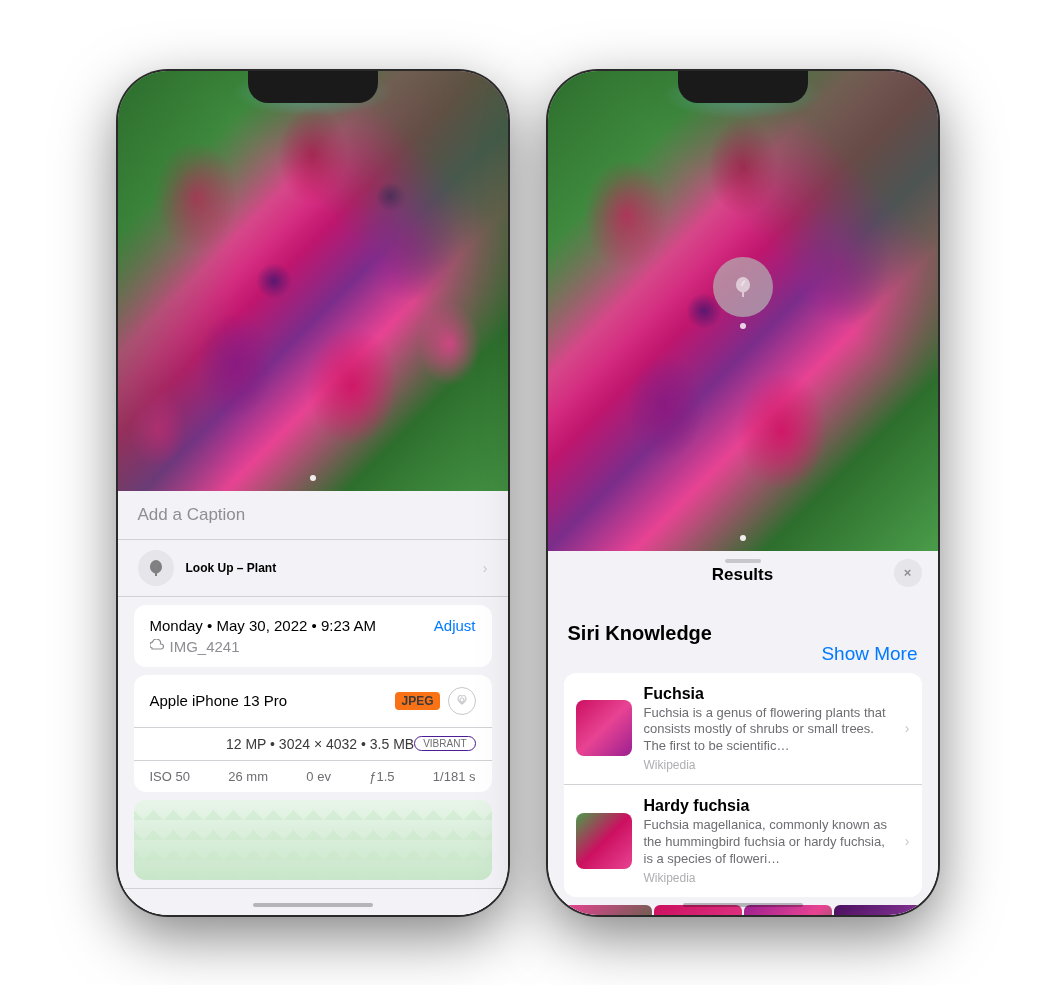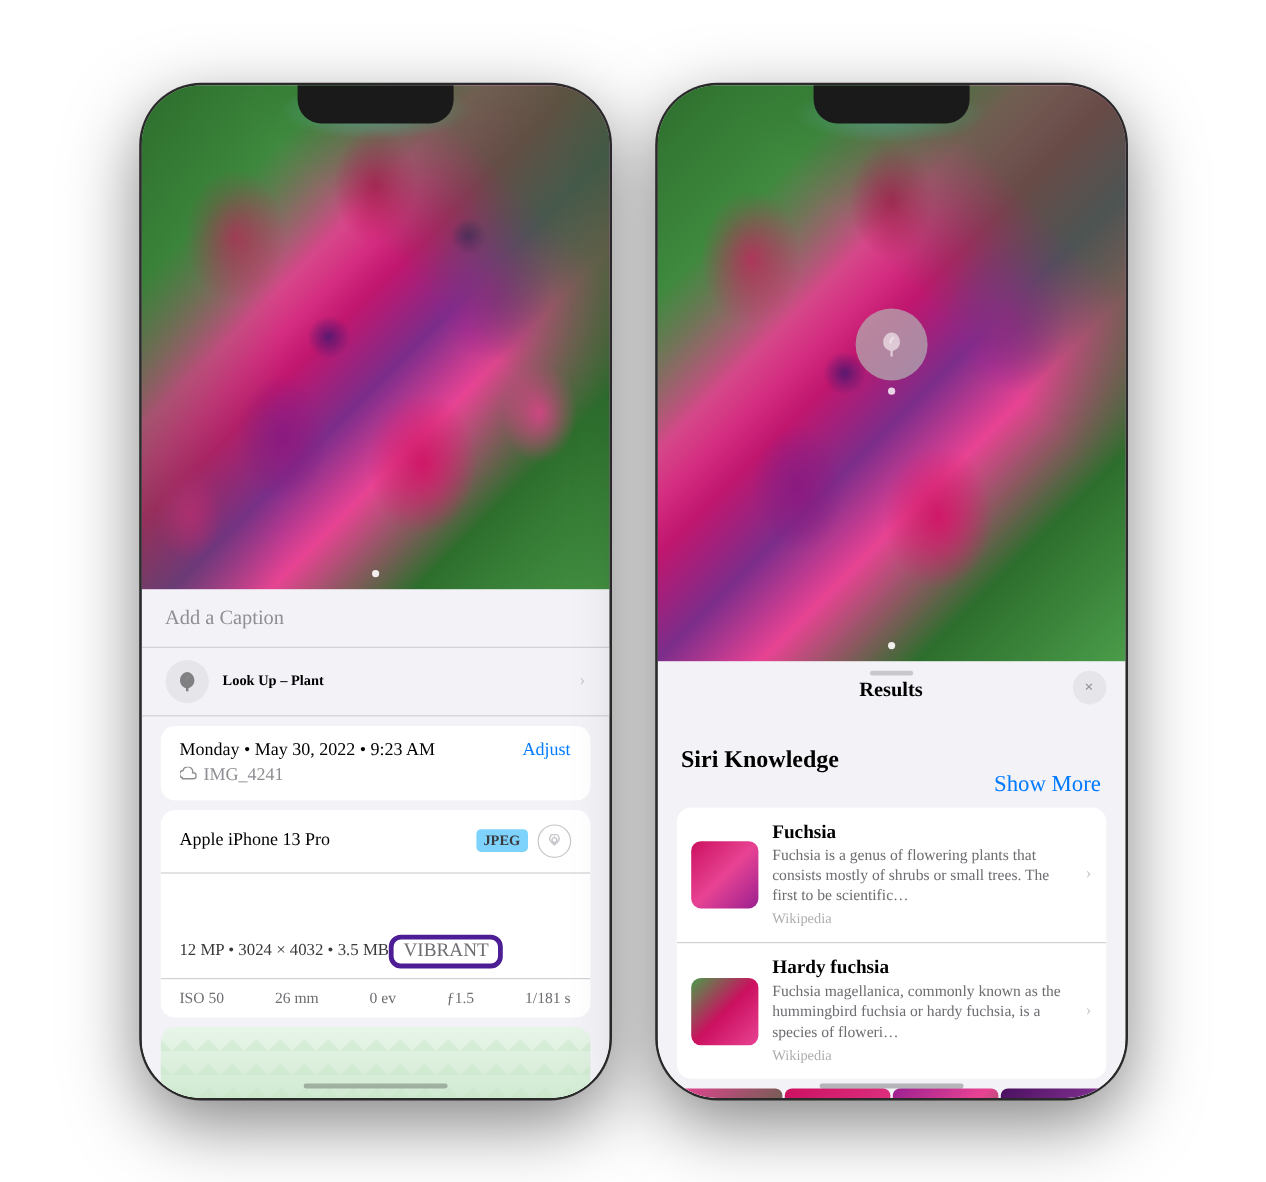--- a/index.html
+++ b/index.html
@@ -18,21 +18,20 @@
     .phone {
       width: 390px;
       height: 844px;
       background: #1a1a1a;
       border-radius: 50px;
       position: relative;
       box-shadow: 0 0 0 2px #2a2a2a, 0 20px 60px rgba(0,0,0,0.5);
       overflow: hidden;
       display: flex;
       flex-direction: column;
-      font-family: Liberation Serif, serif;
     }
 
     .phone-notch {
       position: absolute;
       top: 0;
       left: 50%;
       transform: translateX(-50%);
       width: 130px;
       height: 32px;
       background: #1a1a1a;
@@ -211,21 +210,21 @@
       font-weight: 400;
     }
 
     .camera-badges {
       display: flex;
       align-items: center;
       gap: 8px;
     }
 
     .badge {
-      background: #7dd3fc;
+      background: #f97316;
       border-radius: 4px;
       padding: 2px 6px;
       font-size: 12px;
       color: #3a3a3c;
       font-weight: 600;
     }
 
     .camera-icon-btn {
       width: 28px;
       height: 28px;
@@ -245,24 +244,23 @@
 
     .camera-details .line1 {
       font-size: 14px;
       color: #3a3a3c;
       margin-bottom: 4px;
     }
 
     .camera-details .line2 {
       display: flex;
       align-items: center;
-      justify-content: flex-start;
+      justify-content: flex-end;
       font-size: 14px;
       color: #3a3a3c;
-      margin-top: 43px;
     }
 
     .exif-row {
       display: flex;
       justify-content: space-between;
       padding: 8px 16px;
       font-size: 13px;
       color: #3a3a3c;
     }
 
@@ -526,24 +524,24 @@
       left: 50%;
       transform: translateX(-50%);
       width: 120px;
       height: 4px;
       background: rgba(0,0,0,0.25);
       border-radius: 2px;
     }
 
     
     .pill-badge {
-      border: 4px solid #4c1d95;
+      border: 1px solid #4c1d95;
       border-radius: 10px;
       padding: 1px 8px;
-      font-size: 16px;
+      font-size: 10px;
       color: #6d6d72;
     }
 
     .dot-indicator {
       position: absolute;
       bottom: 10px;
       left: 50%;
       transform: translateX(-50%);
       display: flex;
       gap: 5px;

